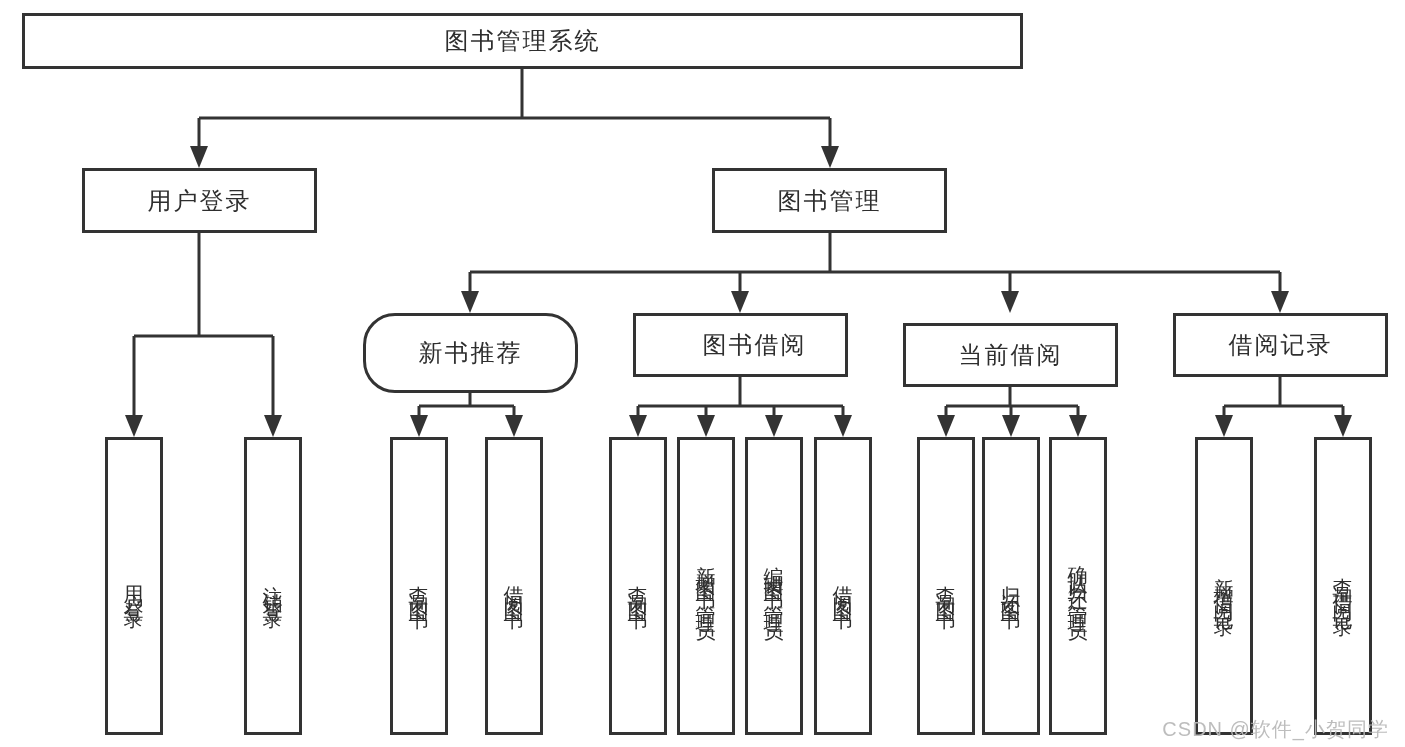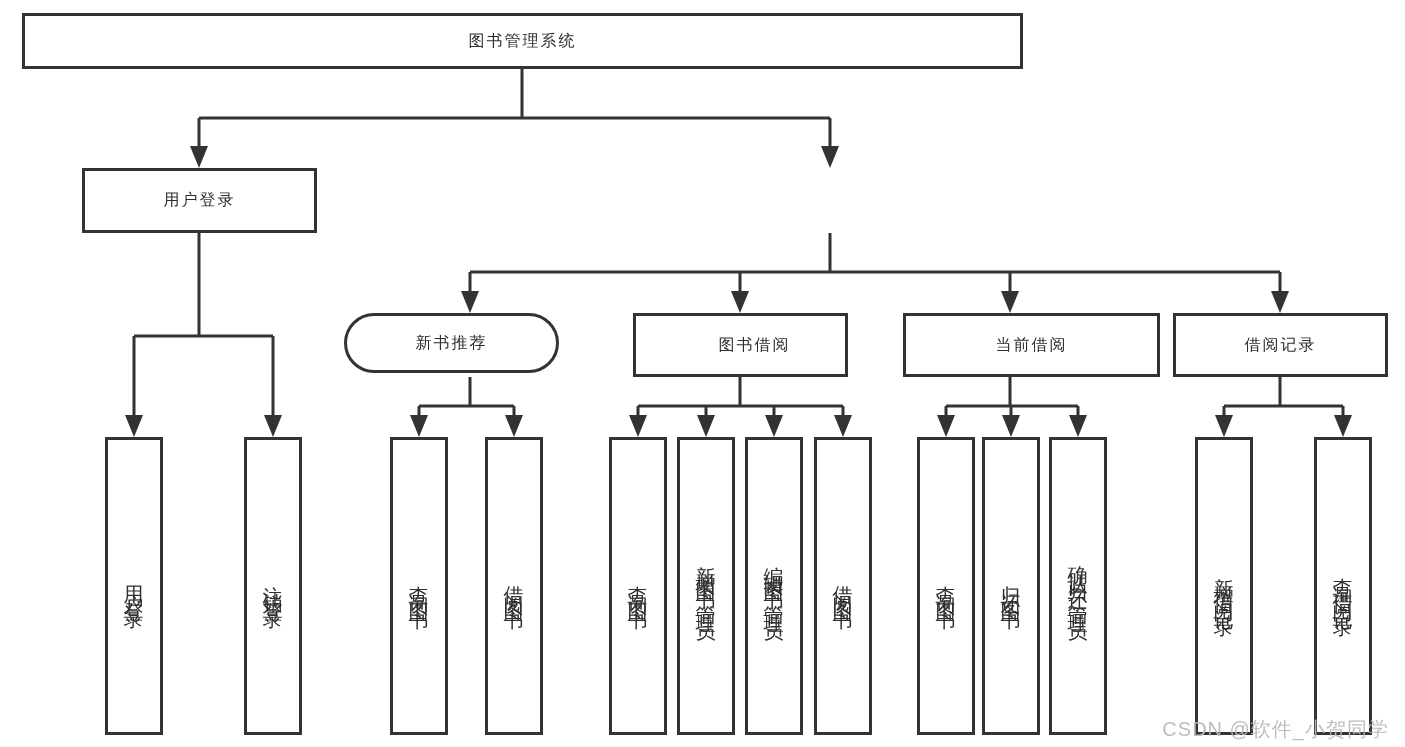--- a/index.html
+++ b/index.html
@@ -22,21 +22,21 @@
     box-sizing: border-box;
     border: 3px solid #333333;
     background: #ffffff;
     display: flex;
     align-items: center;
     justify-content: center;
     color: #2e2e2e;
     z-index: 2;
   }
   .node.h span {
-    font-size: 16px;
+    font-size: 24px;
     letter-spacing: 2px;
     white-space: nowrap;
   }
   .node.v span {
     writing-mode: vertical-rl;
     text-orientation: mixed;
     font-size: 20px;
     letter-spacing: 8px;
     line-height: 1;
     white-space: nowrap;
@@ -93,28 +93,31 @@
     <polygon points="1334,415 1352,415 1343,437" fill="#333333"></polygon>
   </svg>
 
   <div class="node h" style="left:22px; top:13px; width:1001px; height:56px;">
     <span>图书管理系统</span>
   </div>
 
   <div class="node h" style="left:82px; top:168px; width:235px; height:65px;">
     <span>用户登录</span>
   </div>
+  <div class="node h" style="left:712px; top:168px; width:235px; height:65px;">
+    <span>图书管理</span>
+  </div>
 
-  <div class="node h" style="left:344px; top:313px; width:215px; height:60px;border-radius:32px;">
+  <div class="node h" style="left:363px; top:313px; width:215px; height:80px;border-radius:32px;">
     <span>新书推荐</span>
   </div>
   <div class="node h" style="left:633px; top:313px; width:215px; height:64px;padding-left:28px;">
     <span>图书借阅</span>
   </div>
-  <div class="node h" style="left:903px; top:313px; width:257px; height:64px;">
+  <div class="node h" style="left:903px; top:323px; width:215px; height:64px;">
     <span>当前借阅</span>
   </div>
   <div class="node h" style="left:1173px; top:313px; width:215px; height:64px;">
     <span>借阅记录</span>
   </div>
 
   <div class="node v" style="left:105px; top:437px; width:58px; height:298px;">
     <span>用户登录</span>
   </div>
   <div class="node v" style="left:244px; top:437px; width:58px; height:298px;">

